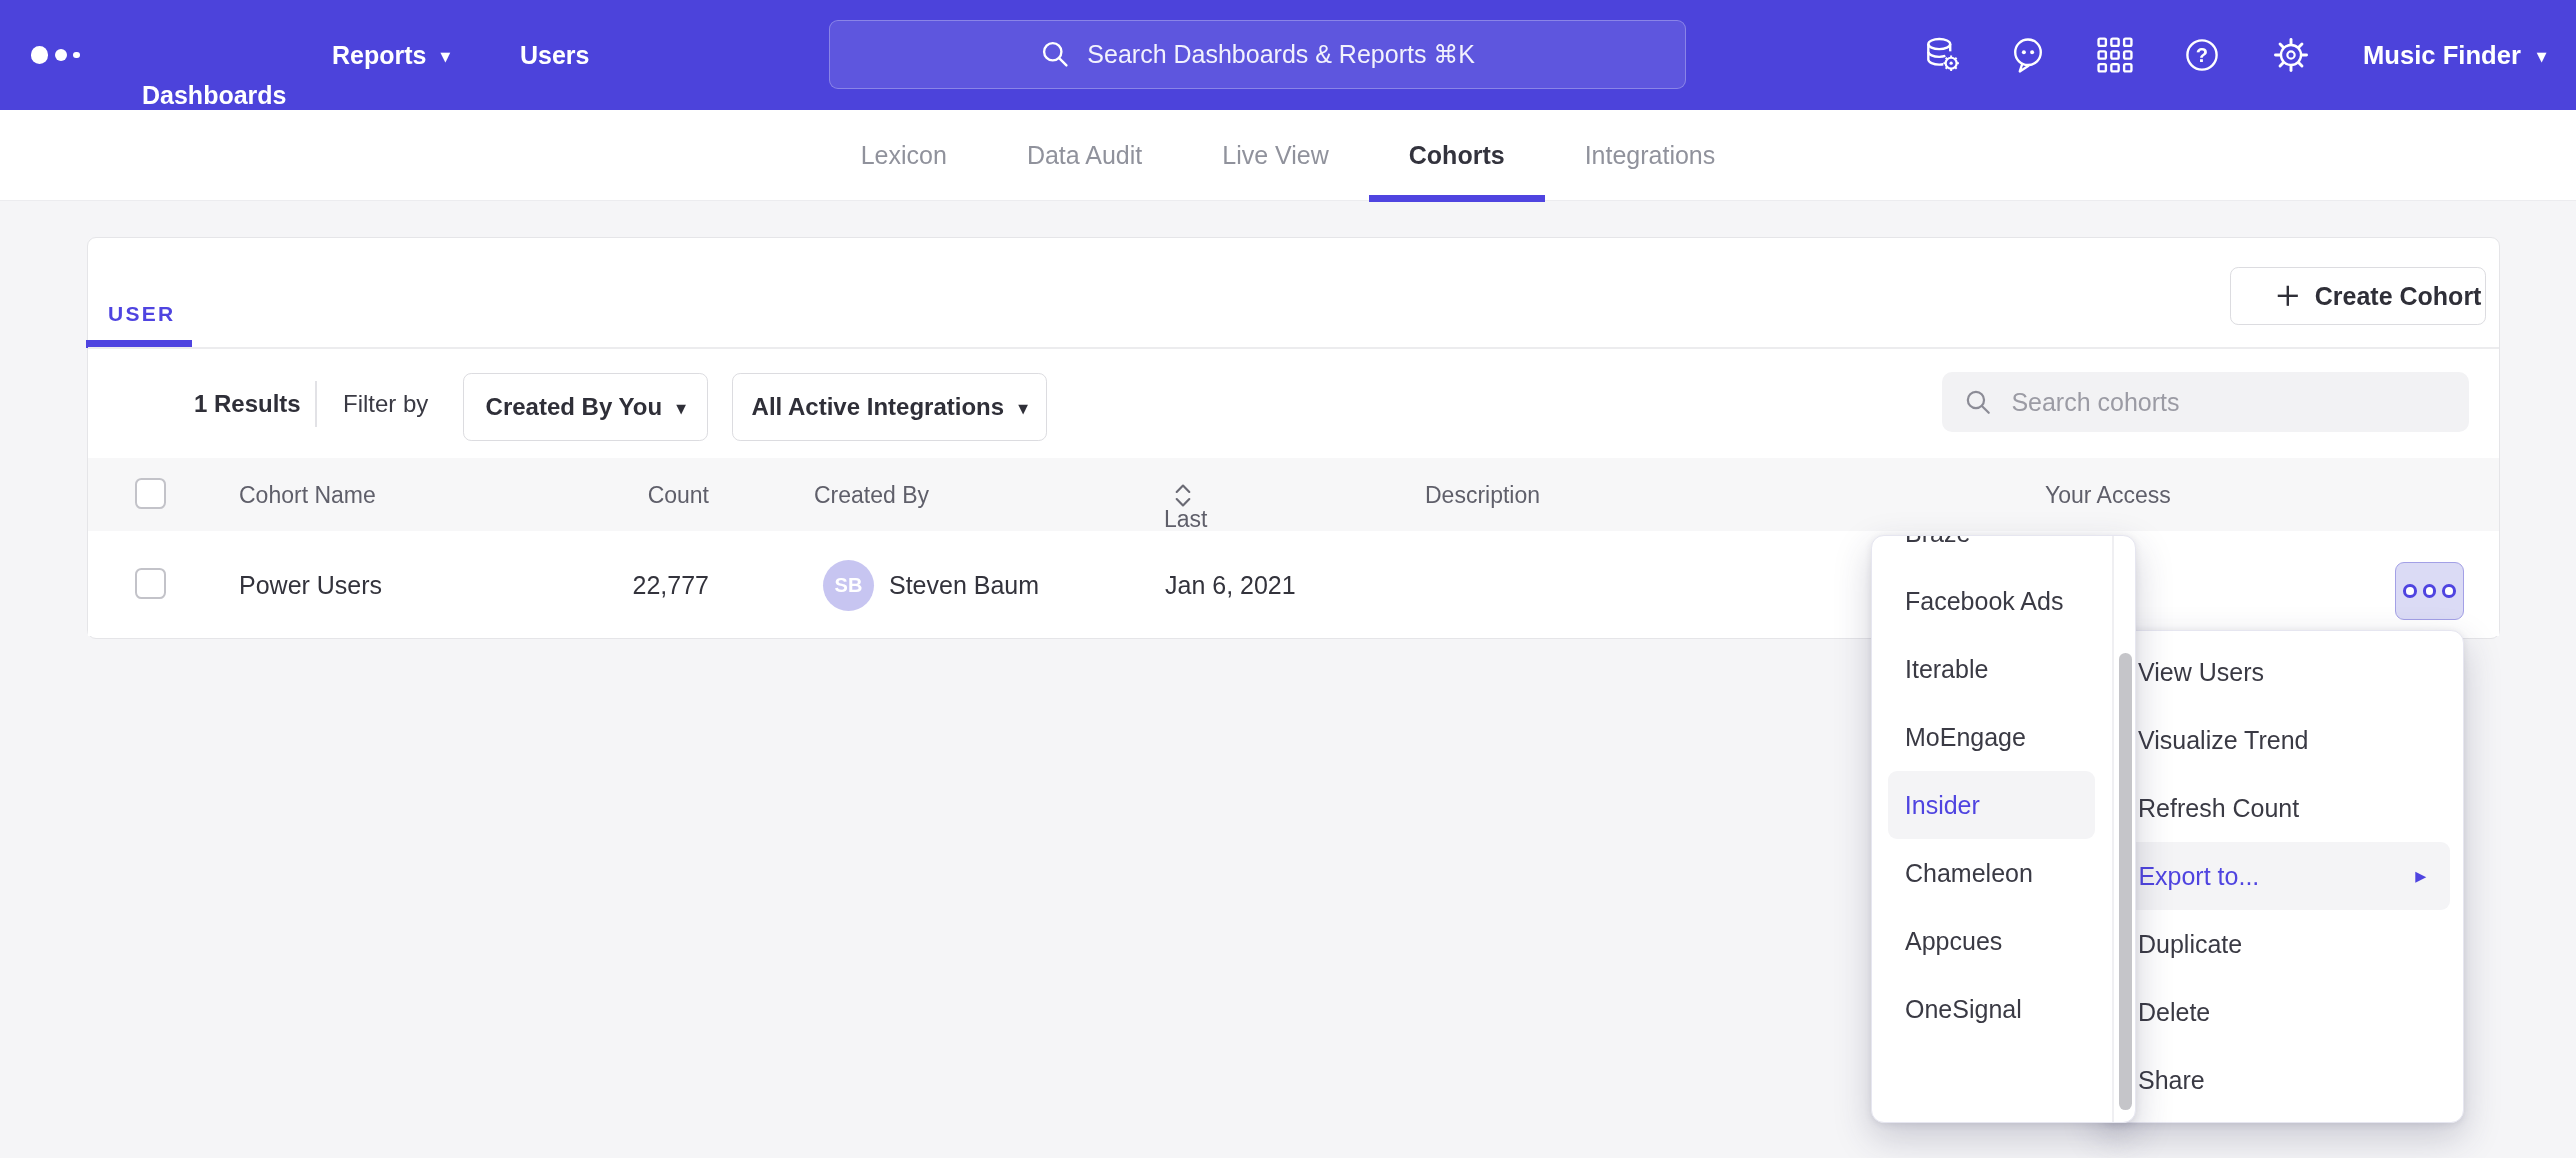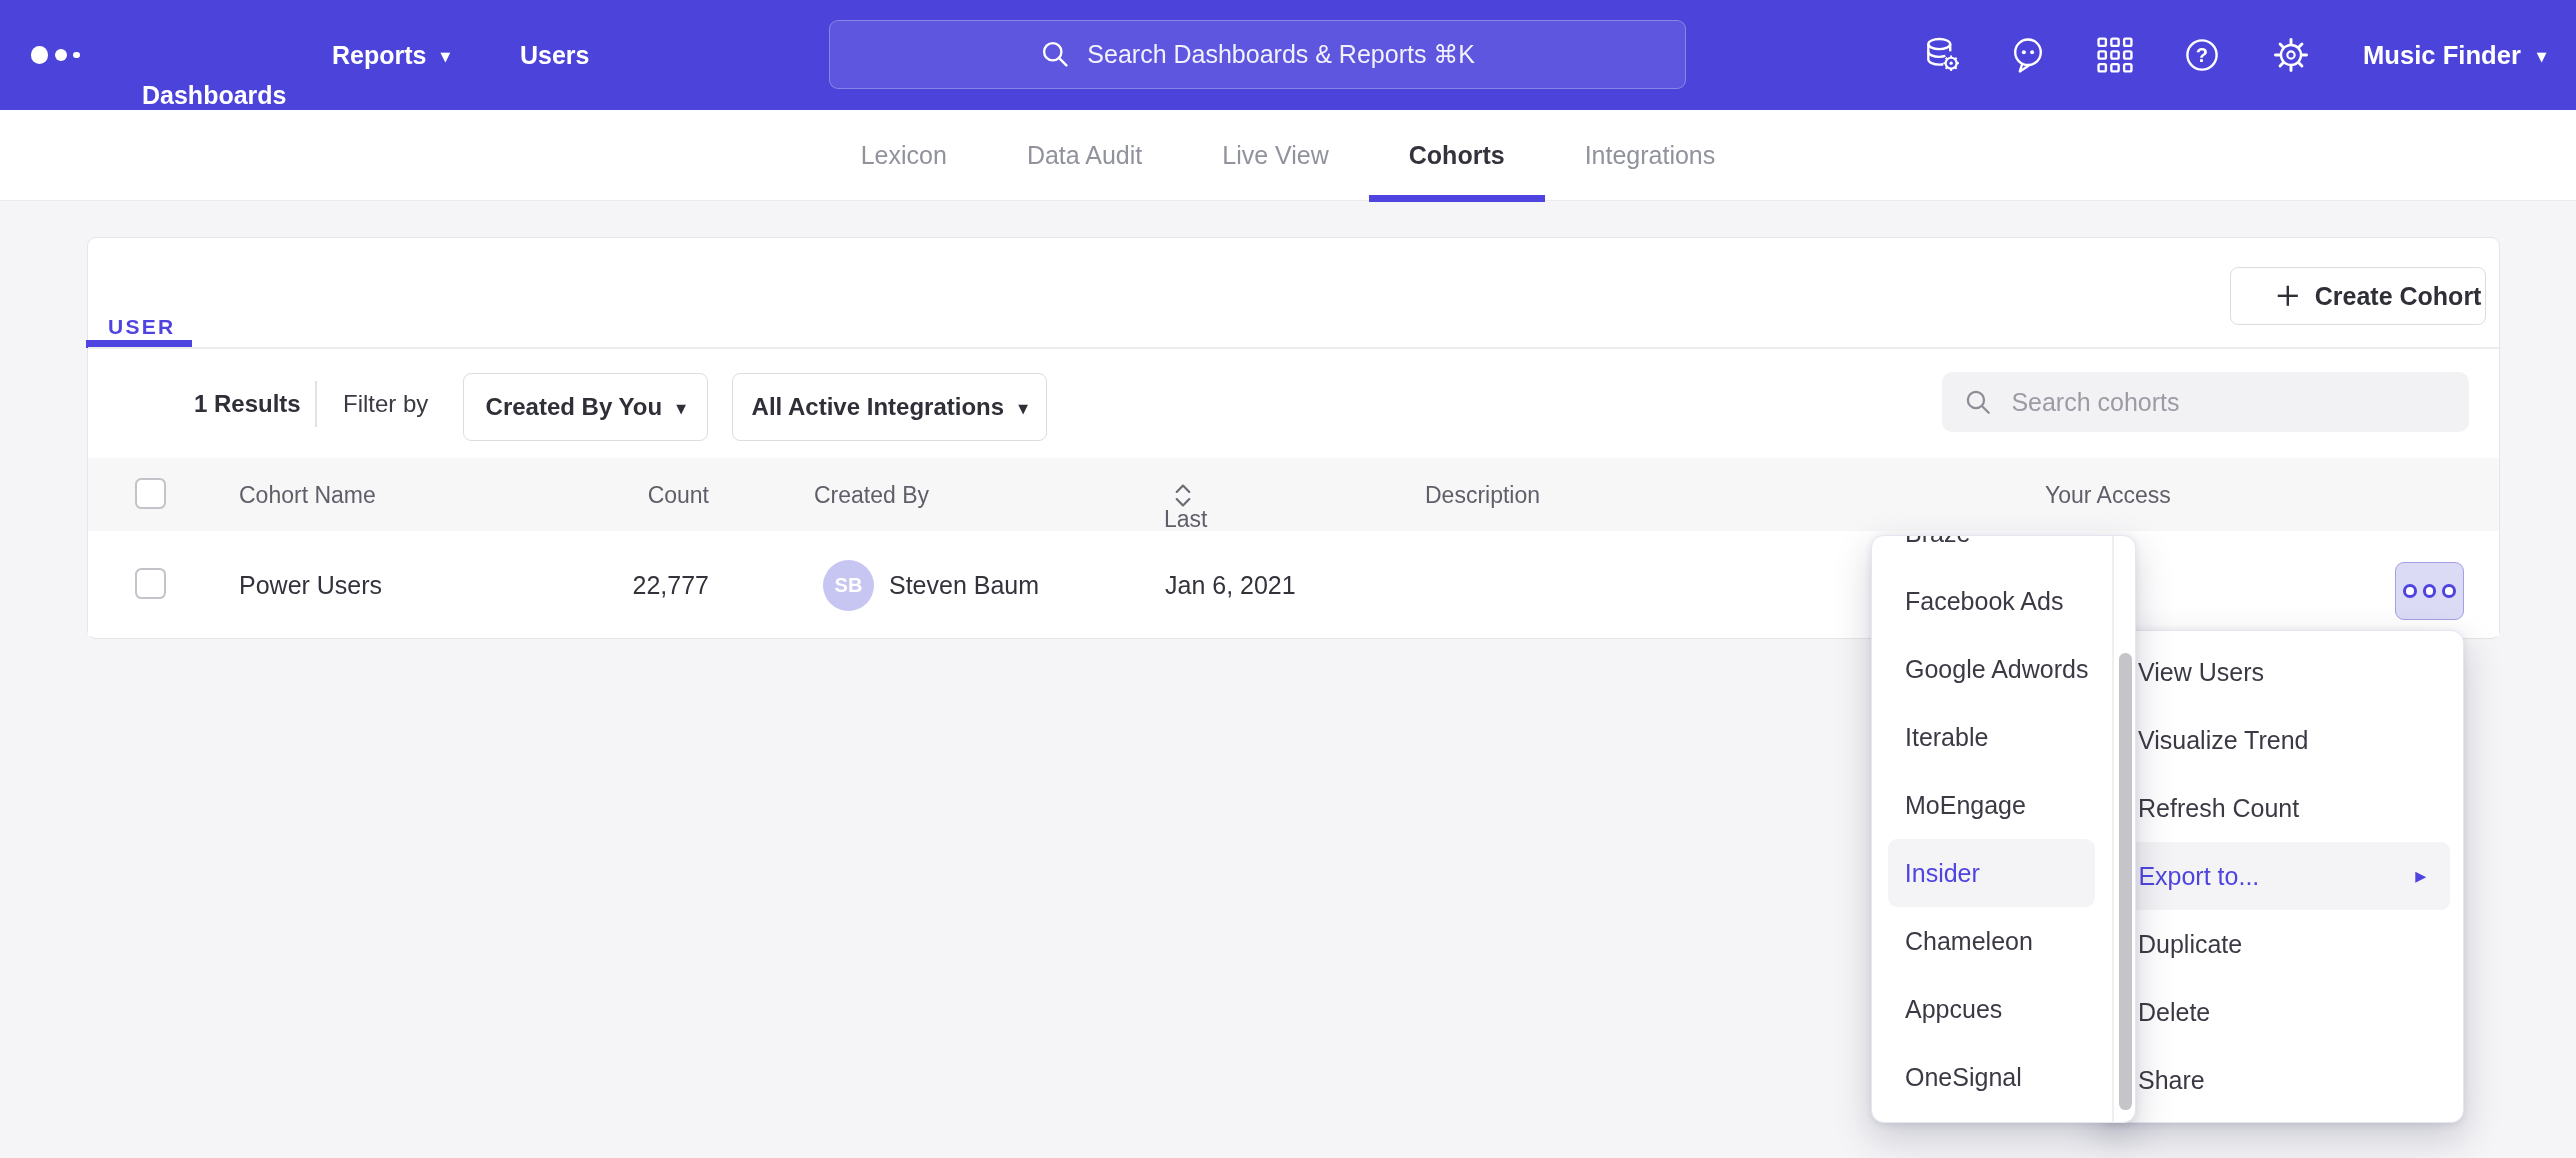--- a/index.html
+++ b/index.html
@@ -25,21 +25,21 @@
     color:#fff;font-size:25.6px;font-weight:700;cursor:pointer;}
   
   .tabbar{position:absolute;left:0;top:110px;width:2576px;height:91px;background:#fff;
     border-bottom:1.8px solid #ececef;box-sizing:border-box;display:flex;justify-content:center;}
   .tab{position:relative;padding:0 40px;line-height:90px;font-size:25px;color:#90929c;cursor:pointer;}
   .tab.active{color:#33333d;font-weight:600;text-align:right;}
   .tab.active::after{content:"";position:absolute;left:0;right:0;bottom:-1.8px;height:7.3px;background:#4f44e0;}
   
   .card{position:absolute;left:87px;top:237px;width:2413px;height:402px;box-sizing:border-box;
     background:#fff;border:1.8px solid #e5e5e8;border-radius:9px;}
-  .usertab-label{position:absolute;left:20px;top:77px;font-size:21px;font-weight:700;
+  .usertab-label{position:absolute;left:20px;top:64px;font-size:21px;font-weight:700;
     letter-spacing:2.3px;color:#4f44e0;cursor:pointer;}
   .usertab-underline{position:absolute;left:-1.8px;top:102px;width:106px;height:8.2px;background:#4f44e0;}
   .tabrow-divider{position:absolute;left:0;right:0;top:109px;height:1.8px;background:#ececee;}
   .create-btn{position:absolute;left:2142px;top:29px;width:256px;height:58px;box-sizing:border-box;
     border:1.8px solid #dcdce0;border-radius:8.2px;background:#fff;display:flex;align-items:center;
     justify-content:center;gap:14.6px;font-size:25px;font-weight:600;color:#2f2f38;cursor:pointer;padding-left:40px;}
   .results{position:absolute;left:106px;top:152px;font-size:24px;font-weight:600;color:#2f2f38;}
   .vsep{position:absolute;left:227px;top:143px;width:1.8px;height:46px;background:#e2e2e6;}
   .filterby{position:absolute;left:255px;top:152px;font-size:24px;color:#3a3a44;}
   .dd{position:absolute;top:135px;height:68px;box-sizing:border-box;border:1.8px solid #dcdce0;
@@ -253,21 +253,20 @@
     <i></i>
       <i></i>
       <i></i>
   </div>
 </div>
 
 <div class="menu submenu">
   <ul>
     <li>Braze</li>
     <li>Facebook Ads</li>
-    <li>Google Adwords</li>
     <li>Iterable</li>
     <li>MoEngage</li>
     <li class="hl">Insider</li>
     <li>Chameleon</li>
     <li>Appcues</li>
     <li>OneSignal</li>
   </ul>
   <div class="track-line"></div>
   <div class="thumb"></div>
 </div>

